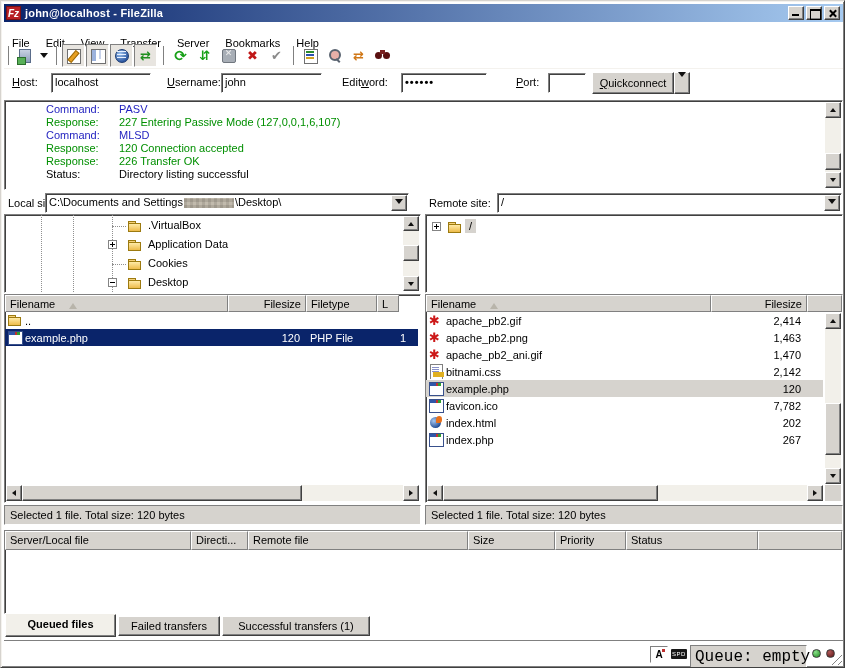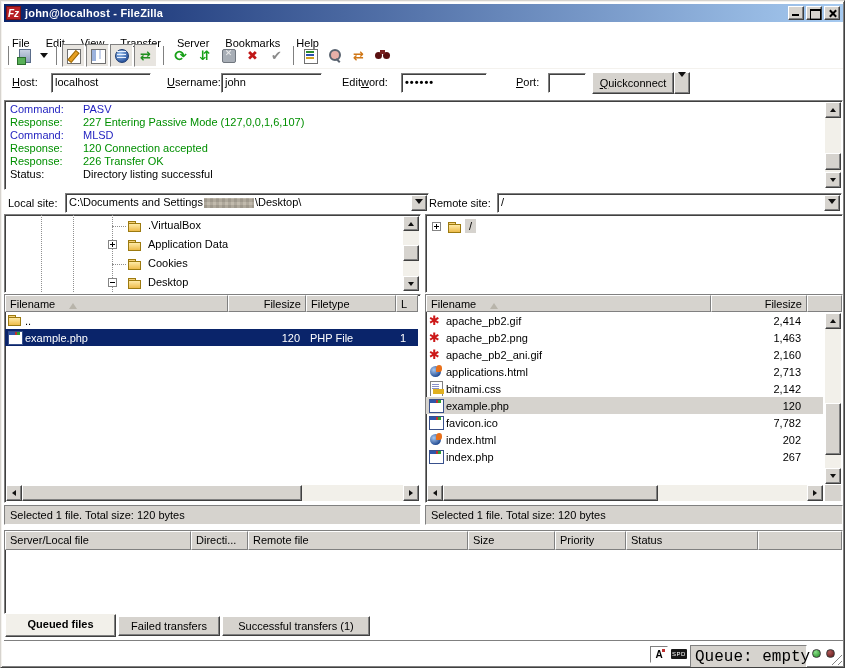--- a/index.html
+++ b/index.html
@@ -268,21 +268,21 @@
     <div class="field" style="left:217px;width:101px"><span>john</span></div>
     <span class="qc-label" style="left:338px"><span>Edit</span><u>w</u><span>ord:</span></span>
     <div class="field" style="left:397px;width:86px;font-weight:bold;letter-spacing:1px"><span>••••••</span></div>
     <span class="qc-label" style="left:512px"><span></span><u>P</u><span>ort:</span></span>
     <div class="field" style="left:544px;width:38px"><span></span></div>
     <div class="qc-btn out" style="left:588px;width:82px"><u>Q</u><span>uickconnect</span></div>
     <div class="qc-btn out" style="left:670px;width:16px"><span class="ddarrow" style="margin:8px auto 0"></span></div>
   </div>
 
   <div class="abs log in">
-    <div style="position:absolute;left:2px;top:2px;right:20px;">
+    <div style="position:absolute;left:2px;top:2px;right:20px;padding-left:36px;">
       <div class="log-row" data-kind="cmd">
           <span class="log-label">Command:</span>
           <span class="log-text">PASV</span>
         </div>
       <div class="log-row" data-kind="resp">
           <span class="log-label">Response:</span>
           <span class="log-text">227 Entering Passive Mode (127,0,0,1,6,107)</span>
         </div>
       <div class="log-row" data-kind="cmd">
           <span class="log-label">Command:</span>
@@ -306,21 +306,21 @@
     <div class="sbtn" style="right:1px;top:1px;width:16px;height:16px">
         <span class="a-up"></span>
       </div>
     <div class="thumb" style="right:1px;top:52px;width:16px;height:17px"></div>
     <div class="sbtn" style="right:1px;bottom:1px;width:16px;height:16px">
         <span class="a-down"></span>
       </div>
   </div>
 
   <span class="site-label" style="left:7px">Local site:</span>
-  <div class="combo in" style="left:64px;width:364px">
+  <div class="combo in" style="left:44px;width:364px">
     <span class="cval"><span>C:\Documents and Settings</span><span class="redact"></span><span>\Desktop\</span></span>
     <div class="combo-arrow sbtn" style="position:absolute">
         <span class="ddarrow" style="margin-top:0"></span>
       </div>
   </div>
 
   <span class="site-label" style="left:428px">Remote site:</span>
   <div class="combo in" style="left:496px;width:345px">
     <span class="cval">/</span>
     <div class="combo-arrow sbtn" style="position:absolute">
@@ -377,21 +377,21 @@
 
   <div class="abs pane-box" style="left:3px;top:293px;width:417px;height:209px">
     <div class="hdr">
       <div class="hcell" style="width:223px">
           <span>Filename</span>
           <span class="sort-asc"></span>
         </div>
       <div class="hcell" style="width:78px;justify-content:flex-end">
           <span>Filesize</span>
         </div>
-      <div class="hcell" style="width:90px">
+      <div class="hcell" style="width:71px">
           <span>Filetype</span>
         </div>
       <div class="hcell" style="width:22px">
           <span>L</span>
         </div>
     </div>
     <div class="frow">
       <div class="nm" style="width:223px">
           <span class="fic"><span class="folder"></span></span>
           <span>..</span>
@@ -444,28 +444,21 @@
             <span class="fic fic-img"></span>
             <span>apache_pb2.png</span>
           </div>
           <div class="sz" style="width:96px">1,463</div>
         </div>
       <div class="frow">
           <div class="nm" style="width:285px">
             <span class="fic fic-img"></span>
             <span>apache_pb2_ani.gif</span>
           </div>
-          <div class="sz" style="width:96px">2,160</div>
-        </div>
-      <div class="frow">
-          <div class="nm" style="width:285px">
-            <span class="fic fic-ff"></span>
-            <span>applications.html</span>
-          </div>
-          <div class="sz" style="width:96px">2,713</div>
+          <div class="sz" style="width:96px">1,470</div>
         </div>
       <div class="frow">
           <div class="nm" style="width:285px">
             <span class="fic fic-css"></span>
             <span>bitnami.css</span>
           </div>
           <div class="sz" style="width:96px">2,142</div>
         </div>
       <div class="frow sel-inact">
           <div class="nm" style="width:285px">

